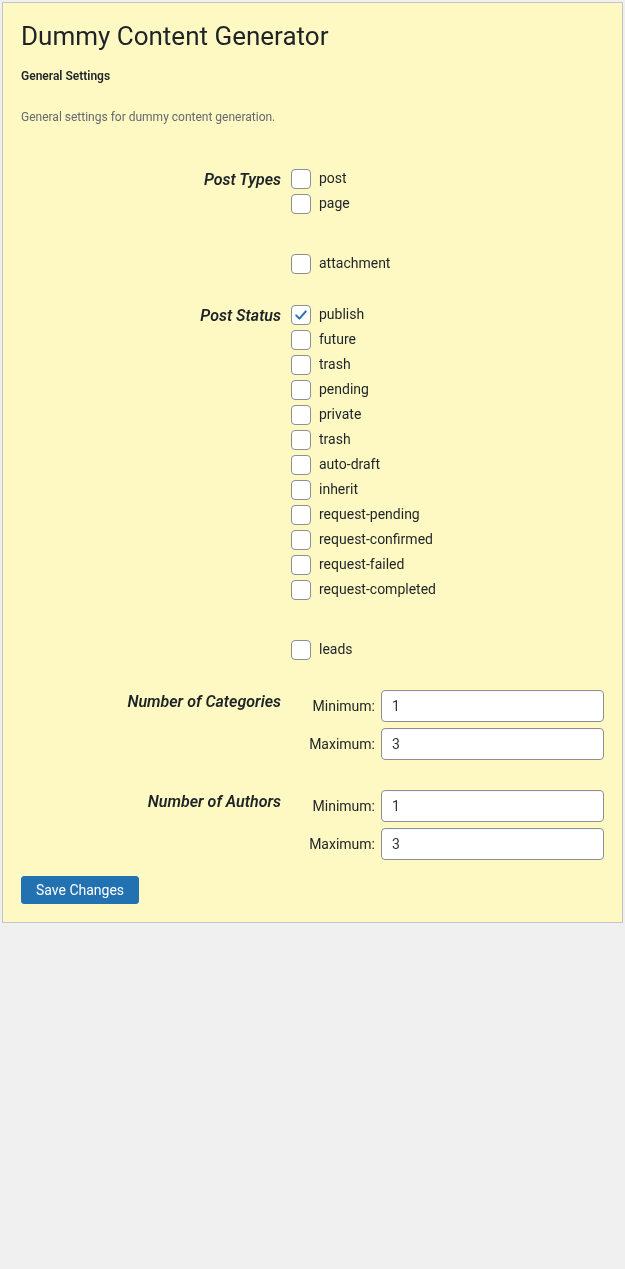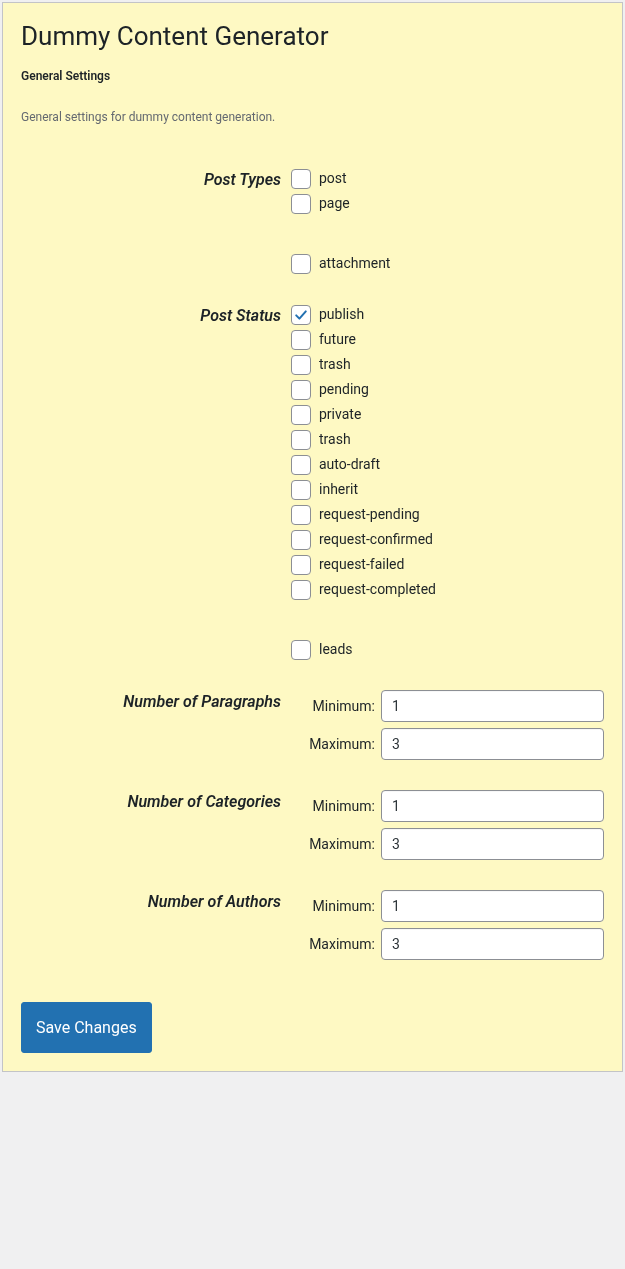--- a/index.html
+++ b/index.html
@@ -113,26 +113,25 @@
       border-radius: 4px;
       background: #fff;
       box-shadow: inset 0 1px 0 rgba(0,0,0,0.03);
       padding: 0 10px;
       font-size: 14px;
       color: #2c3338;
       font-family: inherit;
       outline: none;
     }
     .save-btn {
-      margin-top: 26px;
       background: #2271b1;
       border: 1px solid #2271b1;
       color: #fff;
-      font-size: 16px;
-      padding: 15px 14px;
+      font-size: 14px;
+      padding: 5px 14px;
       border-radius: 3px;
       cursor: pointer;
       font-family: inherit;
     }
   </style>
 </head>
 <body>
 
 <div class="wrap">
   <h1>Dummy Content Generator</h1>
@@ -215,61 +214,48 @@
               <span class="checkbox"></span>
               <span class="check-label">request-completed</span>
             </div>
             <div class="check-row">
               <span class="checkbox"></span>
               <span class="check-label">leads</span>
             </div>
           </td>
       </tr>
 
-      <tr>
-        <th>Number of Paragraphs</th>
+
+      <tr>
+        <th>Number of Categories</th>
         <td>
           <div class="num-field">
             <span class="num-label">Minimum:</span>
             <input class="num-input" type="text" value="1" style="">
           </div>
           <div class="num-field">
             <span class="num-label">Maximum:</span>
             <input class="num-input" type="text" value="3" style="">
           </div>
         </td>
       </tr>
 
-      <tr>
-        <th>Number of Categories</th>
+
+      <tr>
+        <th>Number of Authors</th>
         <td>
           <div class="num-field">
             <span class="num-label">Minimum:</span>
             <input class="num-input" type="text" value="1" style="">
           </div>
           <div class="num-field">
             <span class="num-label">Maximum:</span>
             <input class="num-input" type="text" value="3" style="">
           </div>
         </td>
       </tr>
 
 
-      <tr>
-        <th>Number of Authors</th>
-        <td>
-          <div class="num-field">
-            <span class="num-label">Minimum:</span>
-            <input class="num-input" type="text" value="1" style="">
-          </div>
-          <div class="num-field">
-            <span class="num-label">Maximum:</span>
-            <input class="num-input" type="text" value="3" style="">
-          </div>
-        </td>
-      </tr>
-
-
     </tbody>
   </table>
 
   <button class="save-btn">Save Changes</button>
 </div>
 
 </body></html>

